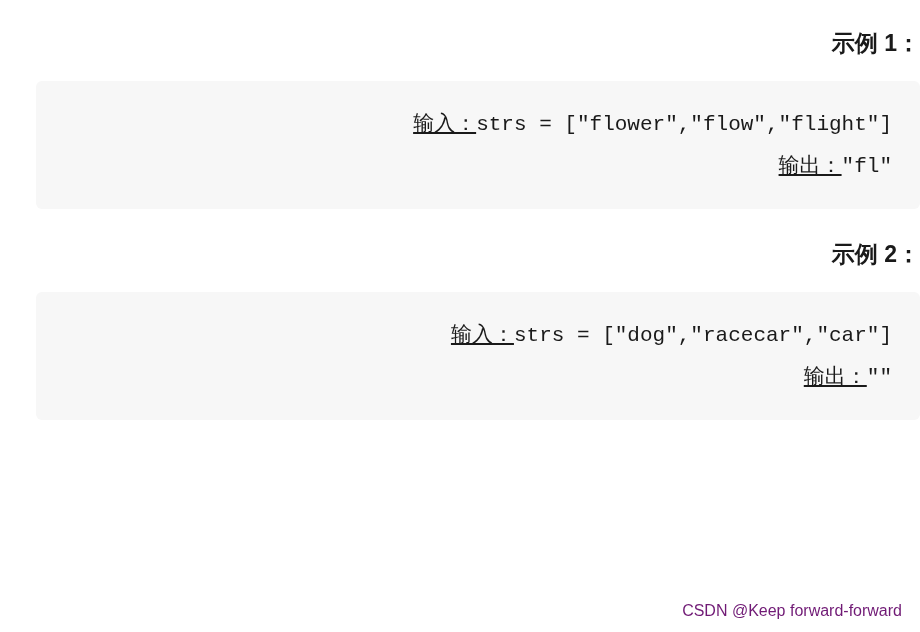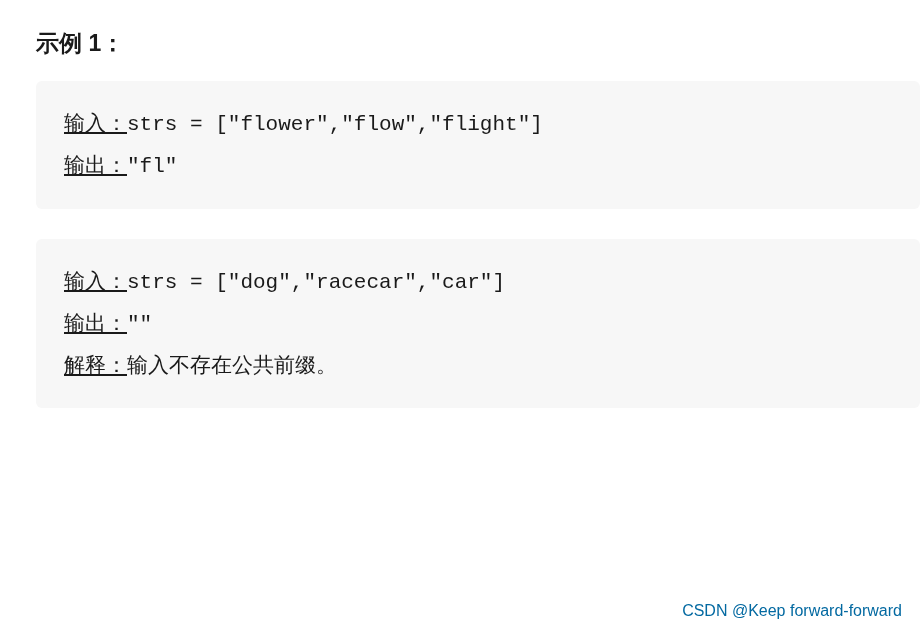--- a/index.html
+++ b/index.html
@@ -1,18 +1,19 @@
 <!DOCTYPE html>
 <html><head>
   <meta charset="utf-8">
   <style>
     * {
       margin: 0;
       padding: 0;
       box-sizing: border-box;
+      text-align: right;
     }
     body {
       font-family: -apple-system, BlinkMacSystemFont, "Segoe UI", "PingFang SC", "Microsoft YaHei", sans-serif;
       background: #ffffff;
       width: 920px;
       height: 632px;
       padding: 28px 0 0 36px;
       color: #1a1a1a;
       position: relative;
     }
@@ -41,37 +42,37 @@
       text-decoration: underline;
     }
     .explain-text {
       font-family: -apple-system, BlinkMacSystemFont, "Segoe UI", "PingFang SC", "Microsoft YaHei", sans-serif;
       font-weight: 400;
     }
     .watermark {
       position: absolute;
       bottom: 12px;
       right: 18px;
-      color: #0369a1;
+      color: #701a75;
       font-size: 16px;
       font-family: -apple-system, BlinkMacSystemFont, "Segoe UI", sans-serif;
     }
   </style>
 </head>
 <body>
 
 <div>
   <h3 class="example-heading">示例 1：</h3>
   <div class="code-block">
     <div class="code-line"><span class="label-text">输入：</span><span>strs = ["flower","flow","flight"]</span></div>
     <div class="code-line"><span class="label-text">输出：</span><span>"fl"</span></div>
   </div>
 </div>
 
 <div>
+  <h3 class="example-heading">示例 2：</h3>
   <div class="code-block">
     <div class="code-line"><span class="label-text">输入：</span><span>strs = ["dog","racecar","car"]</span></div>
     <div class="code-line"><span class="label-text">输出：</span><span>""</span></div>
-    <div class="code-line"><span class="label-text">解释：</span><span class="explain-text">输入不存在公共前缀。</span></div>
   </div>
 </div>
 
 <div class="watermark">CSDN @Keep forward-forward</div>
 
 </body></html>

